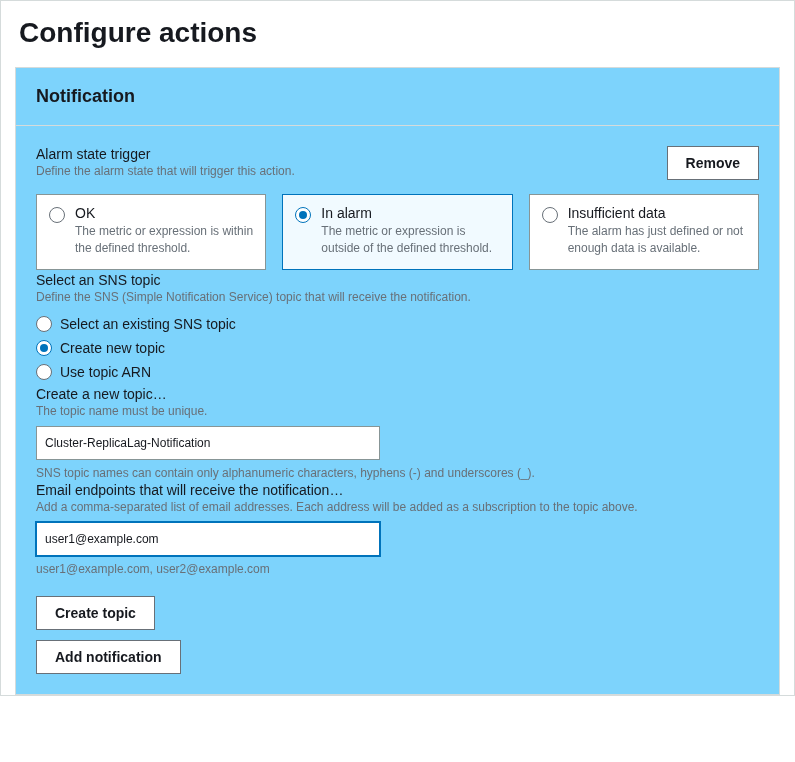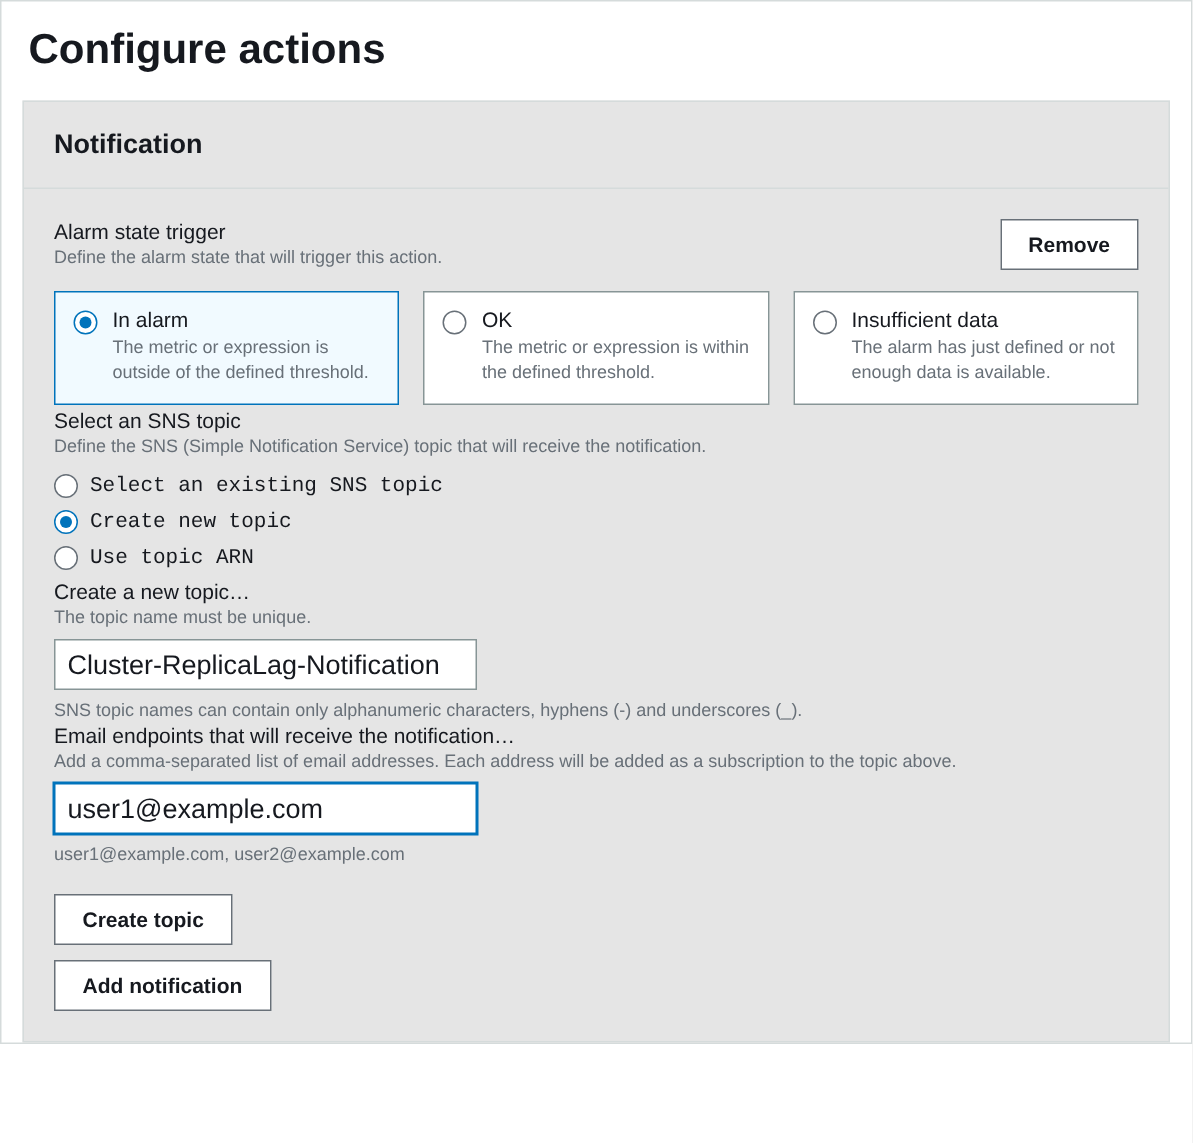--- a/index.html
+++ b/index.html
@@ -20,21 +20,21 @@
       padding: 6px 14px 0 14px;
     }
     .page-title {
       font-size: 28px;
       font-weight: 700;
       color: #16191f;
       padding: 10px 4px 18px 4px;
     }
     .card {
       border: 1px solid #d5dbdb;
-      background: #e5e5e5;
+      background: #7dd3fc;
     }
     .card-header {
       padding: 18px 20px;
       border-bottom: 1px solid #d5dbdb;
     }
     .card-header h2 {
       font-size: 18px;
       font-weight: 700;
       color: #16191f;
     }
@@ -125,21 +125,20 @@
     }
     .section {
       margin-top: 2px;
     }
     .radio-option {
       display: flex;
       align-items: center;
       gap: 8px;
       padding: 4px 0;
       cursor: pointer;
-      font-family: Liberation Mono, monospace;
     }
     .radio-circle {
       width: 16px;
       height: 16px;
       border: 1px solid #687078;
       border-radius: 50%;
       position: relative;
       background: #fff;
       flex-shrink: 0;
     }
@@ -154,24 +153,24 @@
       width: 8px;
       height: 8px;
       border-radius: 50%;
       background: #0073bb;
     }
     .radio-label {
       font-size: 14px;
       color: #16191f;
     }
     .text-input {
-      width: 282px;
+      width: 344px;
       border: 1px solid #879596;
       padding: 6px 8px;
-      font-size: 18px;
+      font-size: 12px;
       font-family: inherit;
       color: #16191f;
       line-height: 20px;
     }
     .text-input.focused {
       border-color: #0073bb;
       outline: none;
       box-shadow: 0 0 0 1px #0073bb;
     }
     .hint-below {
@@ -203,37 +202,37 @@
 
       <div class="section-row">
         <div>
           <div class="section-label">Alarm state trigger</div>
           <div class="section-help">Define the alarm state that will trigger this action.</div>
         </div>
         <button class="btn">Remove</button>
       </div>
 
       <div class="trigger-options">
+        <div class="tile">
+          <div class="tile-radio"></div>
+          <div class="tile-content">
+            <div class="tile-title">OK</div>
+            <div class="tile-desc">The metric or expression is within the defined threshold.</div>
+          </div>
+        </div>
         <div class="tile selected">
           <div class="tile-radio"></div>
           <div class="tile-content">
             <div class="tile-title">In alarm</div>
             <div class="tile-desc">The metric or expression is outside of the defined threshold.</div>
           </div>
         </div>
         <div class="tile">
           <div class="tile-radio"></div>
           <div class="tile-content">
-            <div class="tile-title">OK</div>
-            <div class="tile-desc">The metric or expression is within the defined threshold.</div>
-          </div>
-        </div>
-        <div class="tile">
-          <div class="tile-radio"></div>
-          <div class="tile-content">
             <div class="tile-title">Insufficient data</div>
             <div class="tile-desc">The alarm has just defined or not enough data is available.</div>
           </div>
         </div>
       </div>
 
       <div class="section">
         <div class="section-label">Select an SNS topic</div>
         <div class="section-help">Define the SNS (Simple Notification Service) topic that will receive the notification.</div>
 

